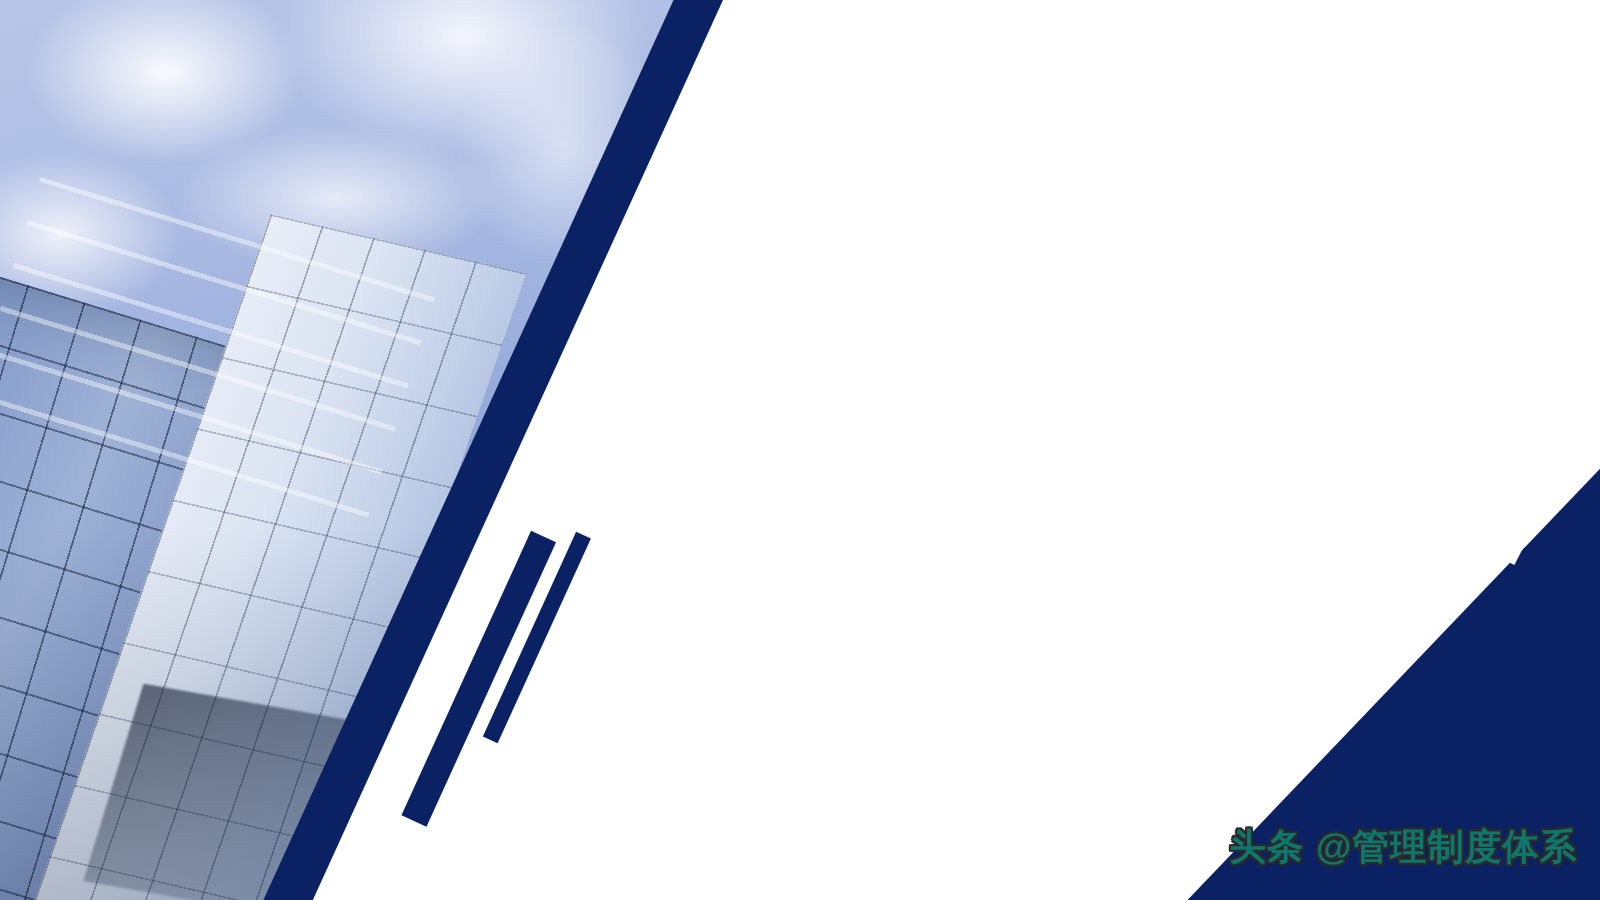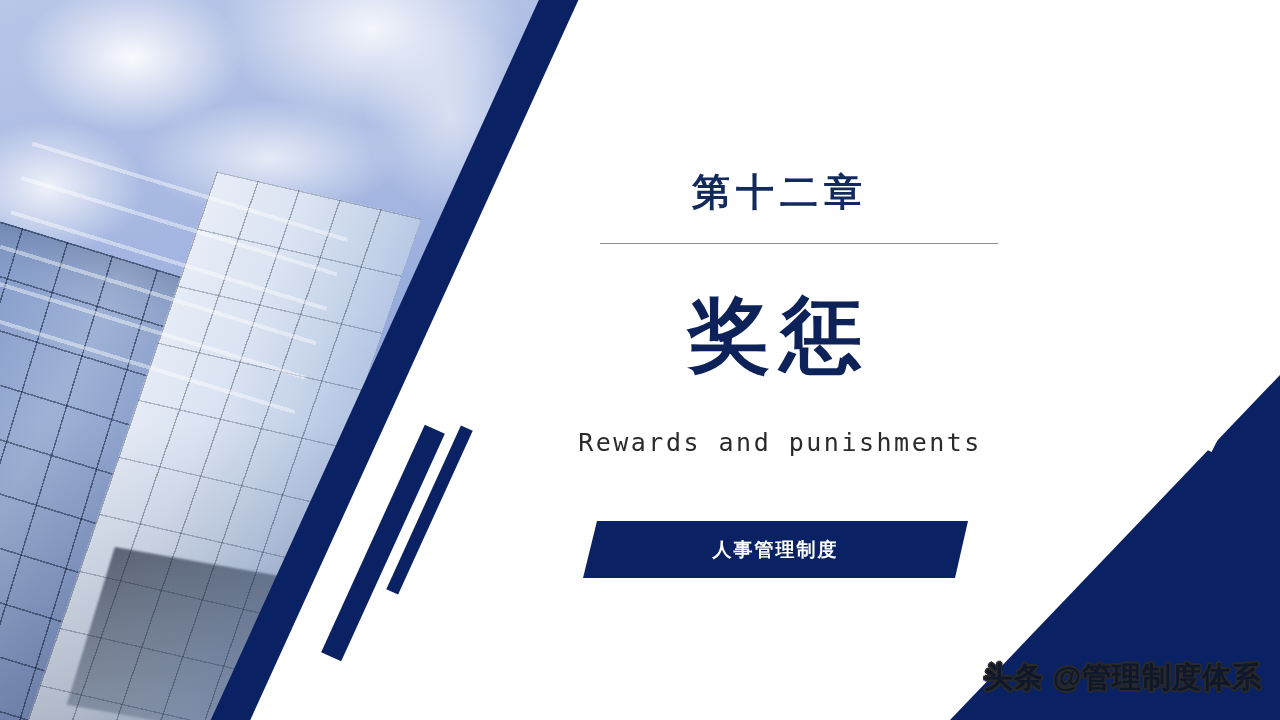--- a/index.html
+++ b/index.html
@@ -215,21 +215,21 @@
     color: #ffffff;
     white-space: nowrap;
   }
 
   
   .watermark {
     position: absolute;
     right: 18px; bottom: 22px;
     font-size: 29px;
     font-weight: 700;
-    color: #0f172a;
+    color: #0f766e;
     letter-spacing: 1px;
     white-space: nowrap;
     text-shadow:
       -1.4px -1.4px 0 #2a2a2a,  1.4px -1.4px 0 #2a2a2a,
       -1.4px  1.4px 0 #2a2a2a,  1.4px  1.4px 0 #2a2a2a,
        0 -1.6px 0 #2a2a2a, 0 1.6px 0 #2a2a2a,
       -1.6px 0 0 #2a2a2a, 1.6px 0 0 #2a2a2a;
   }
 </style>
 </head>
@@ -247,29 +247,16 @@
     </div>
   </div>
 
   <div class="stripe stripe-main"></div>
   <div class="stripe stripe-mid"></div>
   <div class="stripe stripe-short"></div>
 
   <div class="corner-triangle"></div>
   <div class="corner-stripe"></div>
 
-  <div class="text-block">
-    <div class="chapter-label">第十二章</div>
-
-    <div class="title-rule"></div>
-
-    <div class="main-title">奖惩</div>
-
-    <div class="subtitle">Rewards and punishments</div>
-
-    <div class="banner">
-      <span class="banner-text">人事管理制度</span>
-    </div>
-  </div>
 
   <div class="watermark">头条 @管理制度体系</div>
 
 </div>
 
 </body></html>

